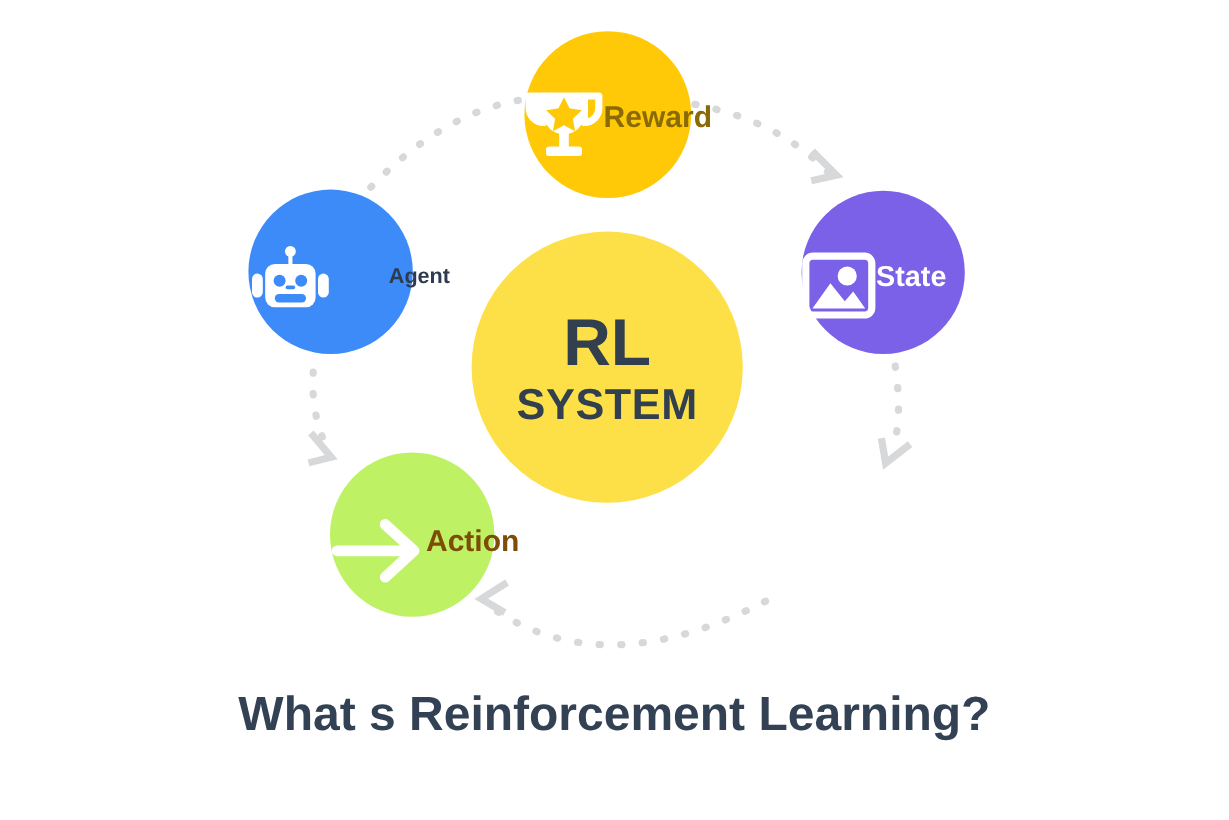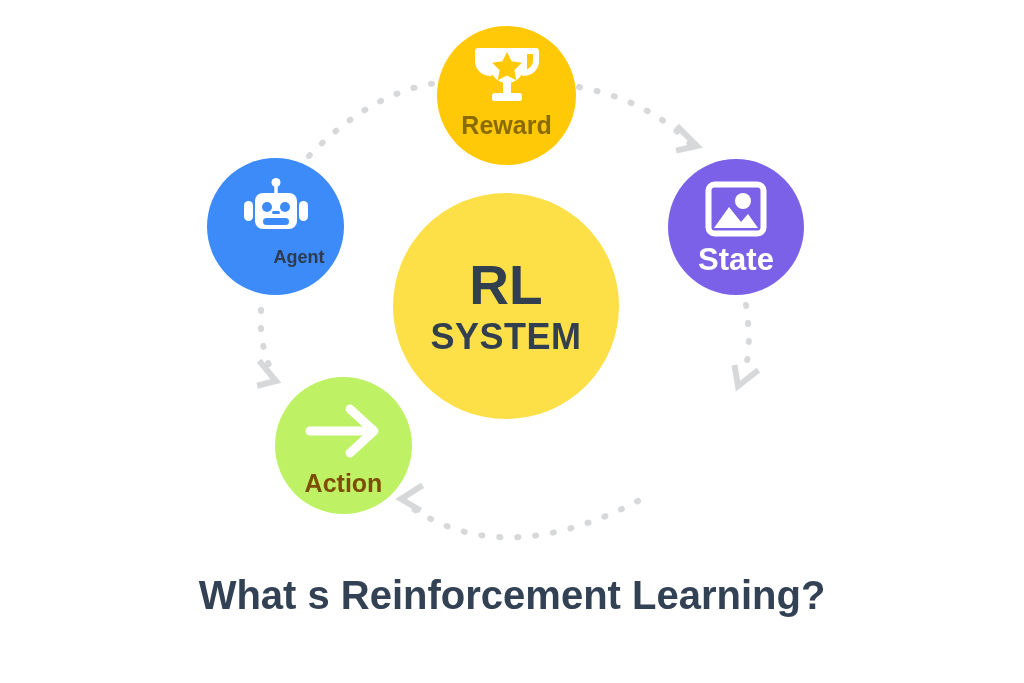--- a/index.html
+++ b/index.html
@@ -57,21 +57,21 @@
     font-weight: bold;
     color: #323f4f;
     letter-spacing: 0.5px;
   }
 
   
   .node {
     position: absolute;
     border-radius: 50%;
     display: flex;
-    flex-direction: column;
+    flex-direction: row;
     align-items: center;
     justify-content: flex-start;
   }
   .node-icon {
     display: flex;
     align-items: center;
     justify-content: center;
   }
   .node-label {
     font-weight: bold;
@@ -113,21 +113,21 @@
   
   #node-state {
     left: 668px;
     top: 159px;
     width: 136px;
     height: 136px;
     background: #7b61e8;
   }
   #node-state .node-icon { margin-top: 22px; }
   #node-state .node-label {
-    font-size: 31px;
+    font-size: 24px;
     color: #ffffff;
     margin-top: 7px;
     text-align: center;
   }
 
   
   #node-env {
     left: 613px;
     top: 377px;
     width: 136px;

